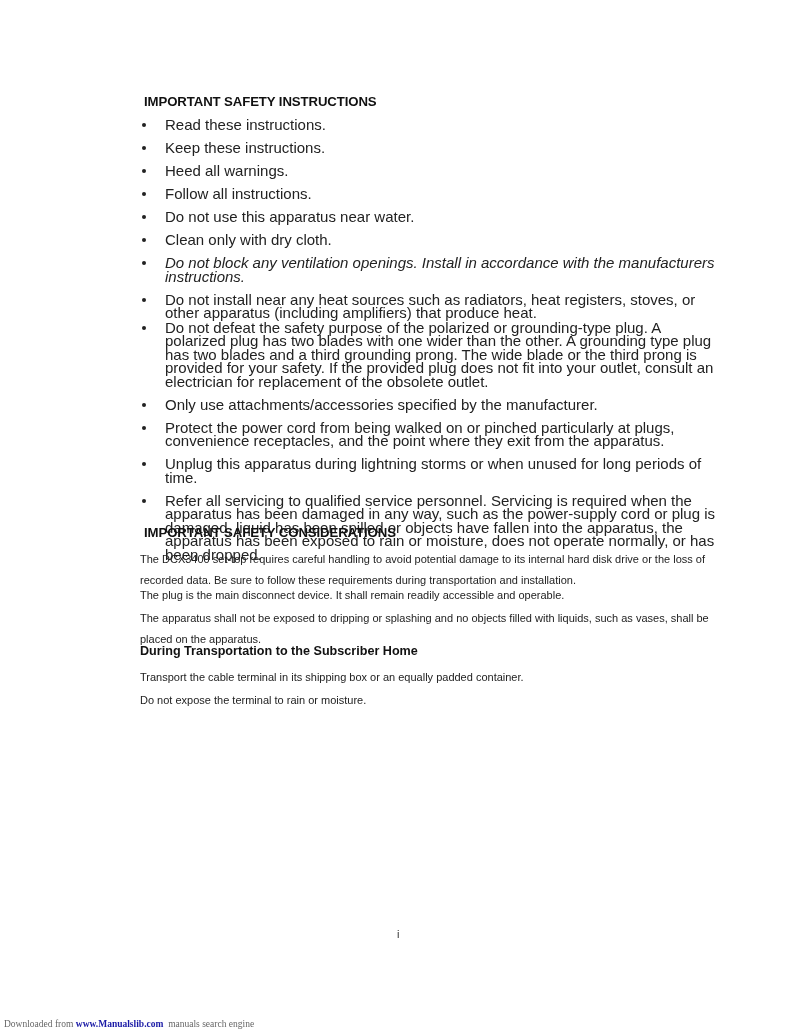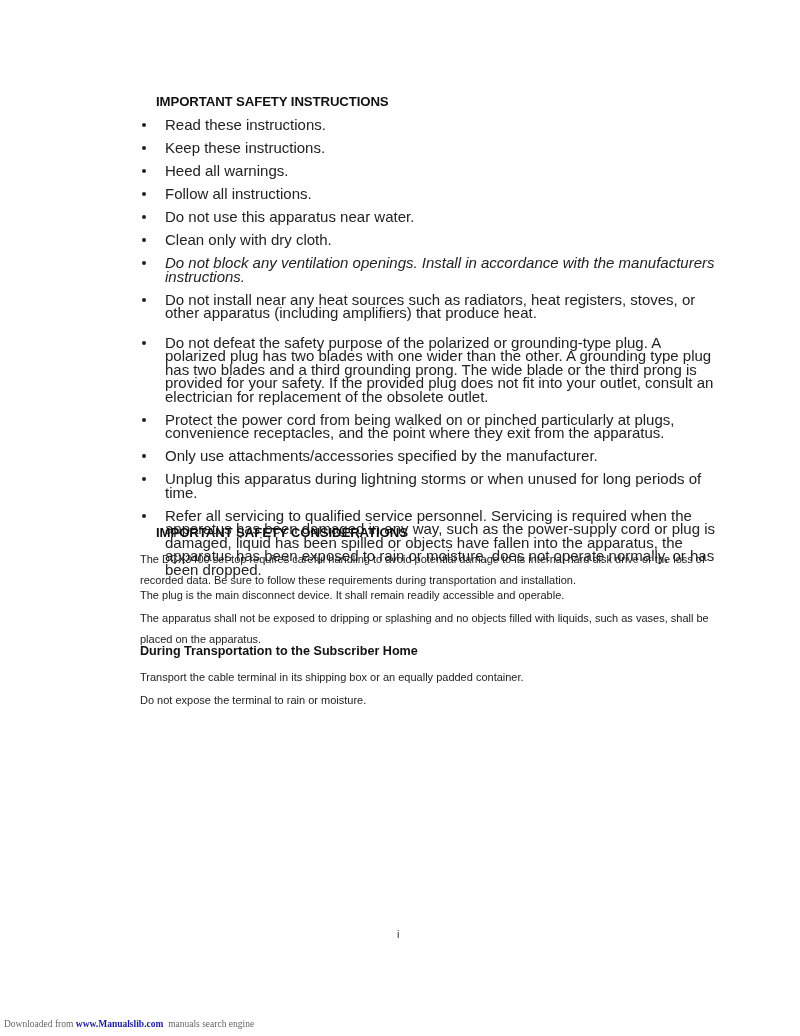--- a/index.html
+++ b/index.html
@@ -1,18 +1,18 @@
 <!DOCTYPE html>
 <html><head>
 <meta charset="utf-8">
 <style>
   html, body { margin: 0; padding: 0; background: #ffffff; }
   body { width: 800px; height: 1036px; position: relative; overflow: hidden; color: #1a1a1a; font-family: "Liberation Sans", sans-serif; }
   .page { position: absolute; left: 0; top: 0; width: 800px; height: 1036px; }
-  .h1 { position: absolute; left: 156px; font-weight: bold; font-size: 13.2px; color: #111; letter-spacing: -0.1px; }
+  .h1 { position: absolute; left: 144px; font-weight: bold; font-size: 13.2px; color: #111; letter-spacing: -0.1px; }
   .h2 { position: absolute; left: 140px; font-weight: bold; font-size: 12.6px; color: #111; }
   ul.bullets { list-style: none; margin: 0; padding: 0; position: absolute; left: 140px; width: 580px; }
   ul.bullets li { position: relative; padding-left: 25px; font-size: 15px; line-height: 13.5px; color: #222; }
   ul.bullets li .dot { position: absolute; left: 2px; top: 5px; width: 4px; height: 4px; border-radius: 50%; background: #222; }
   .para { position: absolute; left: 140px; width: 580px; font-size: 11px; line-height: 21px; color: #222; margin: 0; }
   .pagenum { position: absolute; left: 397px; top: 928px; font-size: 11px; color: #333; }
   .footer { position: absolute; left: 4px; top: 1019px; font-family: "Liberation Serif", serif; font-size: 9.5px; color: #666; white-space: nowrap; }
   .footer a { color: #1a1aa6; font-weight: bold; }
 </style>
 </head>
@@ -23,24 +23,24 @@
   <div class="h1" style="top:94px;">IMPORTANT SAFETY INSTRUCTIONS</div>
 
   <ul class="bullets" style="top:118px;">
     <li style="margin-bottom:9.5px;"><span class="dot"></span><span>Read these instructions.</span></li>
     <li style="margin-bottom:9.5px;"><span class="dot"></span><span>Keep these instructions.</span></li>
     <li style="margin-bottom:9.5px;"><span class="dot"></span><span>Heed all warnings.</span></li>
     <li style="margin-bottom:9.5px;"><span class="dot"></span><span>Follow all instructions.</span></li>
     <li style="margin-bottom:9.5px;"><span class="dot"></span><span>Do not use this apparatus near water.</span></li>
     <li style="margin-bottom:9.5px;"><span class="dot"></span><span>Clean only with dry cloth.</span></li>
     <li style="margin-bottom:9.5px;font-style:italic;"><span class="dot"></span><span>Do not block any ventilation openings. Install in accordance with the manufacturers instructions.</span></li>
-    <li style="margin-bottom:16px;"><span class="dot"></span><span>Do not install near any heat sources such as radiators, heat registers, stoves, or other apparatus (including amplifiers) that produce heat.</span></li>
+    <li style="margin-bottom:1px;"><span class="dot"></span><span>Do not install near any heat sources such as radiators, heat registers, stoves, or other apparatus (including amplifiers) that produce heat.</span></li>
     <li style="margin-bottom:9.5px;"><span class="dot"></span><span>Do not defeat the safety purpose of the polarized or grounding-type plug. A polarized plug has two blades with one wider than the other. A grounding type plug has two blades and a third grounding prong. The wide blade or the third prong is provided for your safety. If the provided plug does not fit into your outlet, consult an electrician for replacement of the obsolete outlet.</span></li>
+    <li style="margin-bottom:9.5px;"><span class="dot"></span><span>Only use attachments/accessories specified by the manufacturer.</span></li>
     <li style="margin-bottom:9.5px;"><span class="dot"></span><span>Protect the power cord from being walked on or pinched particularly at plugs, convenience receptacles, and the point where they exit from the apparatus.</span></li>
-    <li style="margin-bottom:9.5px;"><span class="dot"></span><span>Only use attachments/accessories specified by the manufacturer.</span></li>
     <li style="margin-bottom:9.5px;"><span class="dot"></span><span>Unplug this apparatus during lightning storms or when unused for long periods of time.</span></li>
     <li><span class="dot"></span><span>Refer all servicing to qualified service personnel. Servicing is required when the apparatus has been damaged in any way, such as the power-supply cord or plug is damaged, liquid has been spilled or objects have fallen into the apparatus, the apparatus has been exposed to rain or moisture, does not operate normally, or has been dropped.</span></li>
   </ul>
 
   <div class="h1" style="top:525px;">IMPORTANT SAFETY CONSIDERATIONS</div>
   <p class="para" style="top:549px;">The DCX3400 set-top requires careful handling to avoid potential damage to its internal hard disk drive or the loss of recorded data. Be sure to follow these requirements during transportation and installation.</p>
   <p class="para" style="top:585px;">The plug is the main disconnect device. It shall remain readily accessible and operable.</p>
   <p class="para" style="top:608px;">The apparatus shall not be exposed to dripping or splashing and no objects filled with liquids, such as vases, shall be placed on the apparatus.</p>
 
   <div class="h2" style="top:644px;text-align:center;">During Transportation to the Subscriber Home</div>

